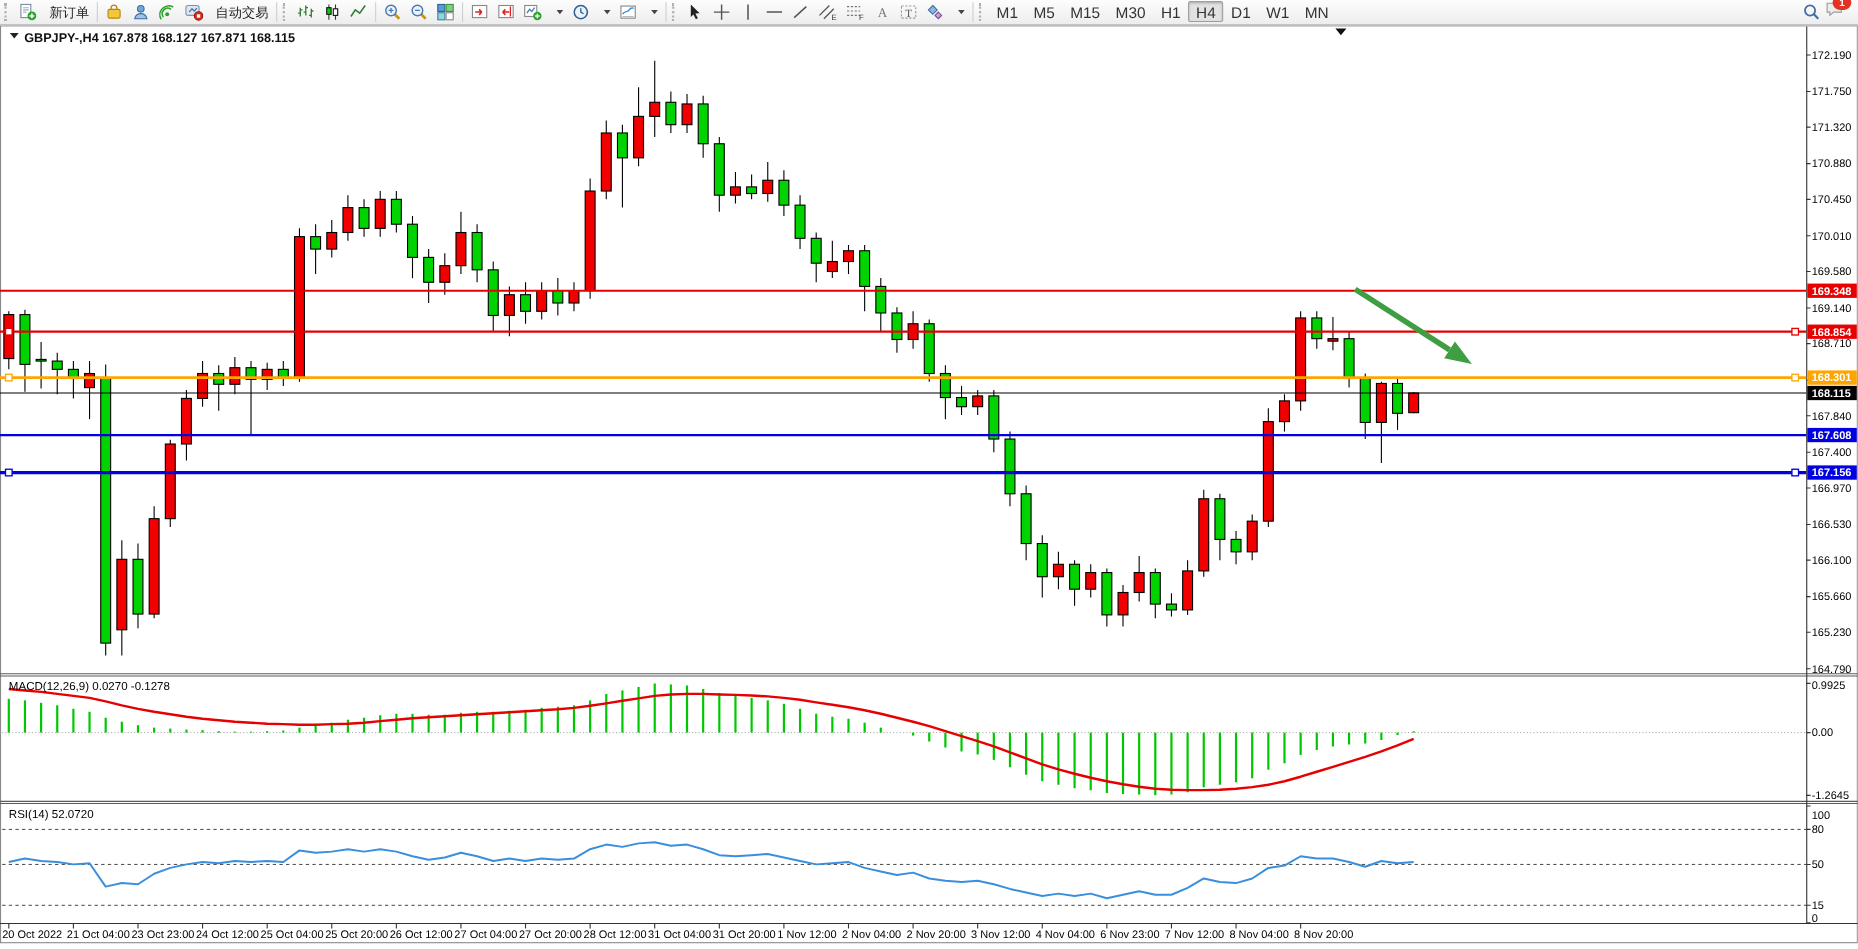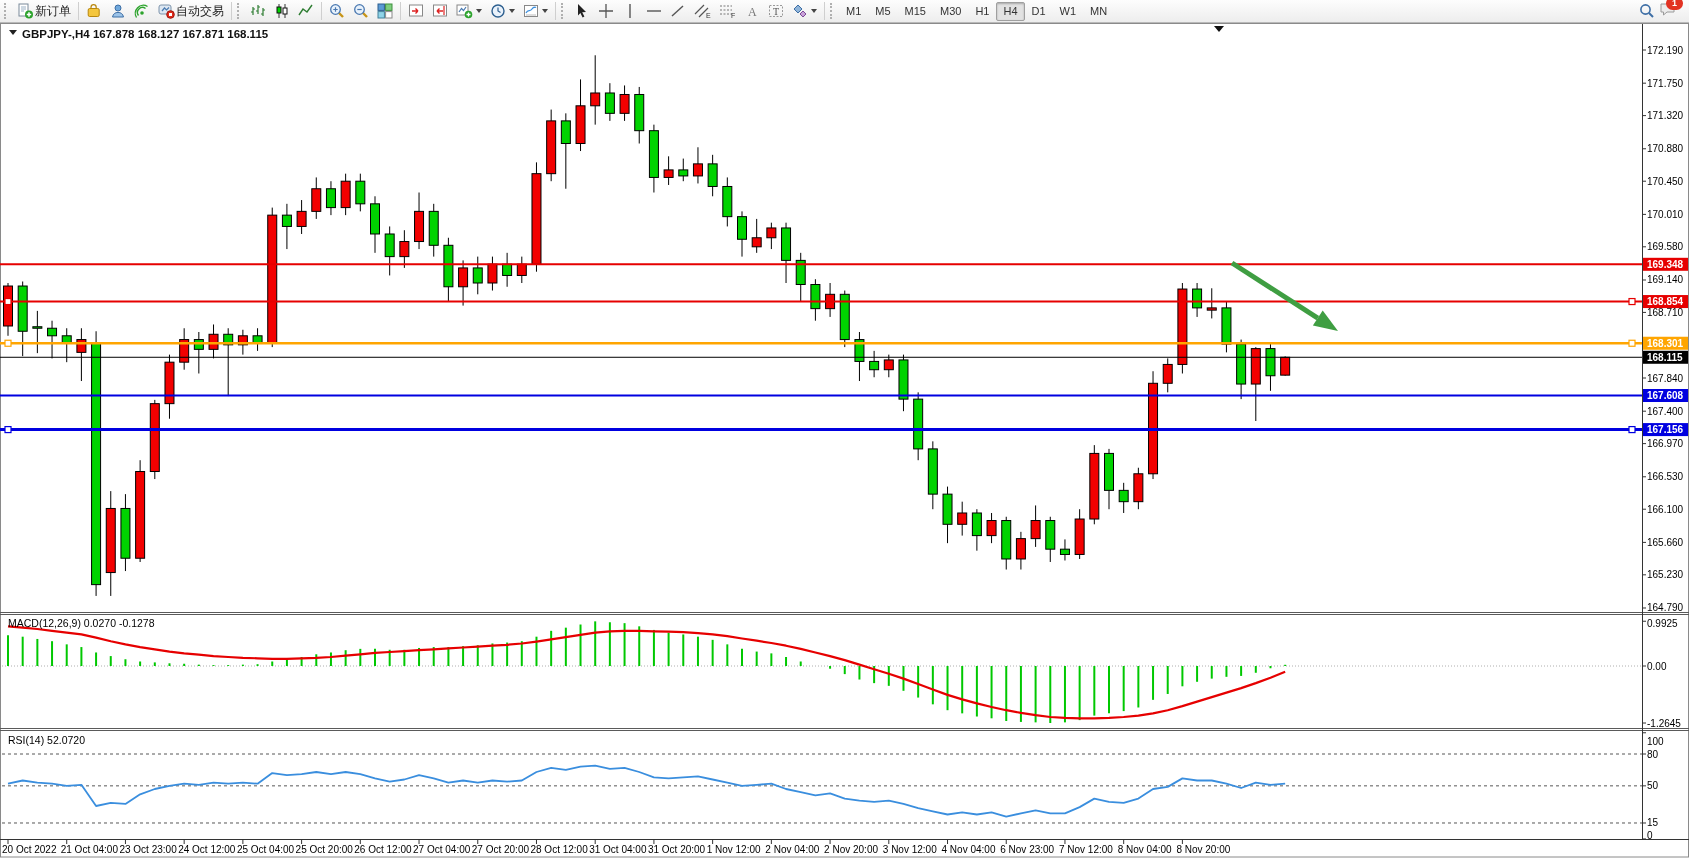--- a/index.html
+++ b/index.html
@@ -2,26 +2,26 @@
 <html><head>
 <meta charset="utf-8">
 <style>
   html,body{margin:0;padding:0;background:#ececec;width:1689px;height:863px;overflow:hidden;
     font-family:"Liberation Sans","DejaVu Sans",sans-serif;-webkit-font-smoothing:none;}
   
   .toolbar{height:22px;display:flex;align-items:center;background:linear-gradient(#fdfdfd,#ededed);
     border-bottom:1px solid #b9b9b9;padding:0 2px;position:relative;z-index:5;}
   .grip{width:4px;height:16px;border-left:2px dotted #b0b0b0;margin:0 3px 0 2px;}
   .sep{width:1px;height:18px;background:#cfcfcf;margin:0 3px;}
-  .tb-btn{display:flex;align-items:center;gap:1px;height:20px;padding:0 3px;border:1px solid transparent;
+  .tb-btn{display:flex;align-items:center;gap:11px;height:20px;padding:0 3px;border:1px solid transparent;
     border-radius:2px;background:transparent;font-size:12px;color:#222;cursor:default;}
   .tb-btn svg{display:block;}
   .caret{width:0;height:0;border-left:3px solid transparent;border-right:3px solid transparent;
     border-top:4px solid #444;margin-left:2px;}
-  .tf-btn{height:19px;padding:0 6px;font-size:11px;color:#333;border:1px solid transparent;background:transparent;border-radius:2px;}
+  .tf-btn{height:19px;padding:0 6px;font-size:14px;color:#333;border:1px solid transparent;background:transparent;border-radius:2px;}
   .tf-btn.active{background:#e2e2e2;border-color:#9f9f9f;box-shadow:inset 0 1px 2px rgba(0,0,0,.25);}
   .tb-right{margin-left:auto;display:flex;align-items:center;}
   .badge{position:absolute;top:-4px;right:-6px;min-width:13px;height:13px;border-radius:7px;background:#e23222;
     color:#fff;font-size:9px;font-weight:bold;text-align:center;line-height:13px;padding:0 2px;}
   .chat-wrap{position:relative;margin-right:10px;}
   
   .chart-wrap{position:relative;width:1689px;height:841px;background:#fff;}
   #chart-svg{position:absolute;left:0;top:0;}
   #chart-svg text{font-family:"Liberation Sans","DejaVu Sans",sans-serif;fill:#000;}
   #chart-svg text.tick{font-size:10px;}

